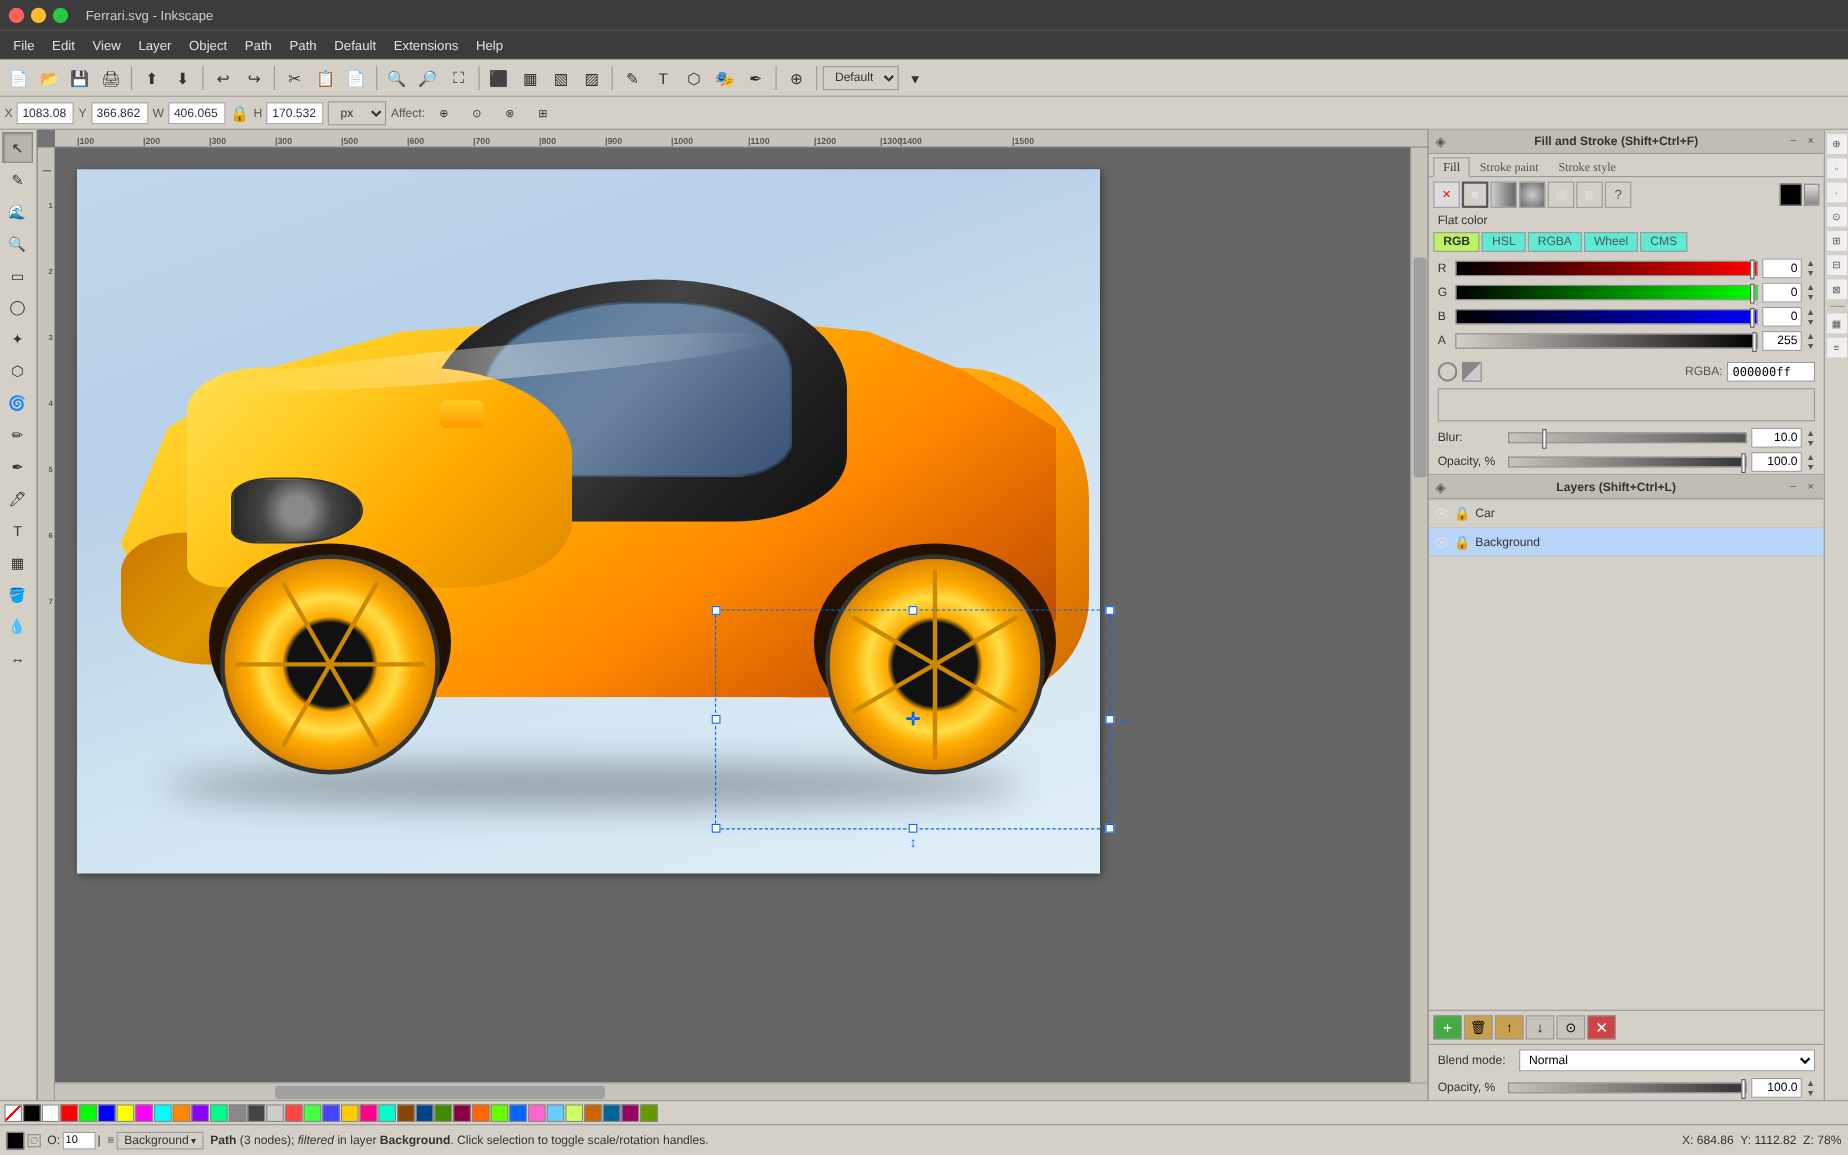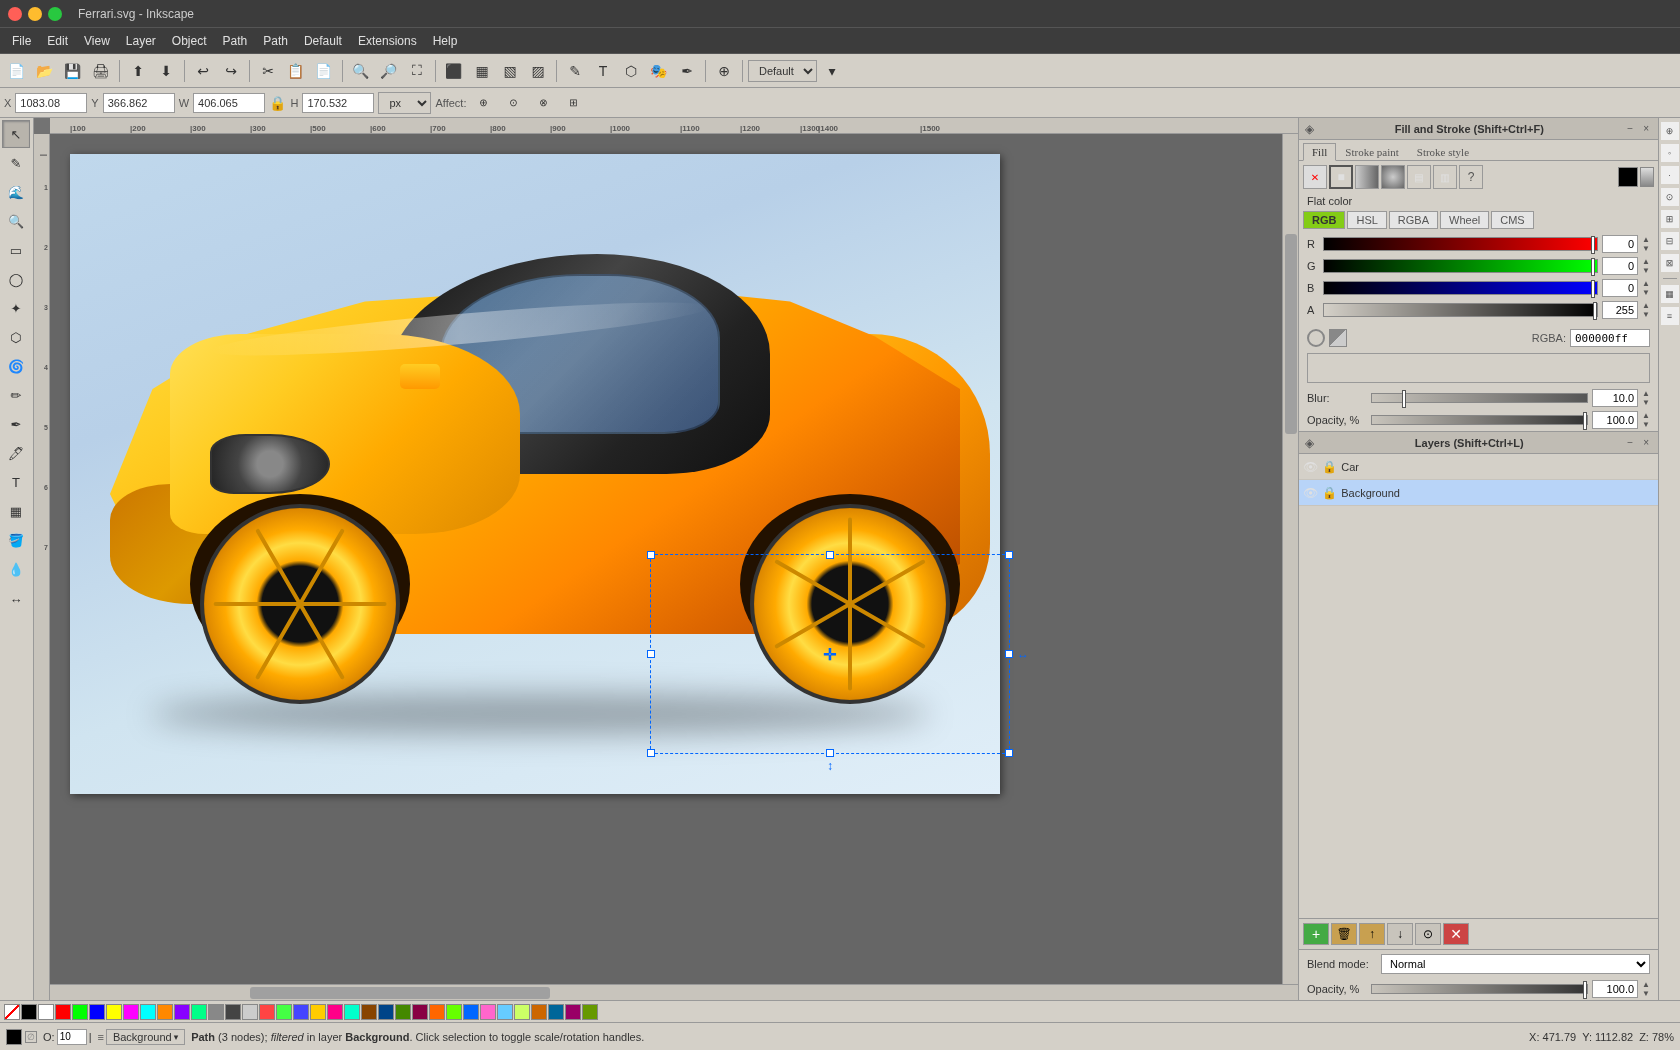--- a/index.html
+++ b/index.html
@@ -73,21 +73,21 @@
       gap: 4px;
       border-bottom: 1px solid #999;
       font-size: 11px;
       color: #333;
     }
     .coord-label { color: #555; }
     .coord-input {
       background: #fff;
       border: 1px solid #999;
       padding: 1px 4px;
-      width: 72px;
+      width: 52px;
       height: 20px;
       font-size: 11px;
       color: #333;
     }
 
     
     #main {
       display: flex;
       height: calc(1050px - 28px - 26px - 34px - 30px - 28px - 22px);
     }
@@ -264,23 +264,23 @@
       display: flex;
       padding: 2px 4px;
       gap: 2px;
     }
     .color-tab {
       padding: 2px 8px;
       font-size: 11px;
       cursor: pointer;
       color: #555;
       border: 1px solid #999;
-      background: #e5e5e5;
-    }
-    .color-tab.active { background: #84cc16; font-weight: bold; color: #333; }
+      background: #5eead4;
+    }
+    .color-tab.active { background: #bef264; font-weight: bold; color: #333; }
 
     .color-sliders { padding: 4px 8px; }
     .color-row {
       display: flex; align-items: center; margin-bottom: 4px; gap: 4px;
     }
     .color-label { width: 12px; font-size: 11px; color: #333; }
     .color-slider-track {
       flex: 1;
       height: 14px;
       border: 1px solid #888;
@@ -939,17 +939,17 @@
       <span style="font-size:9px">▾</span>
     </div>
   </div>
 
   <div style="flex:1;font-size:11px;color:#333">
     <span style="font-weight:bold">Path</span>
     <span> (3 nodes); <em>filtered</em> in layer <strong>Background</strong>. Click selection to toggle scale/rotation handles.</span>
   </div>
 
   <div style="display:flex;align-items:center;gap:6px;margin-left:auto">
-    <span>X: 471.79</span>
+    <span>X: 684.86</span>
     <span>Y: 1112.82</span>
     <span>Z: 78%</span>
   </div>
 </div>
 
 </body></html>

